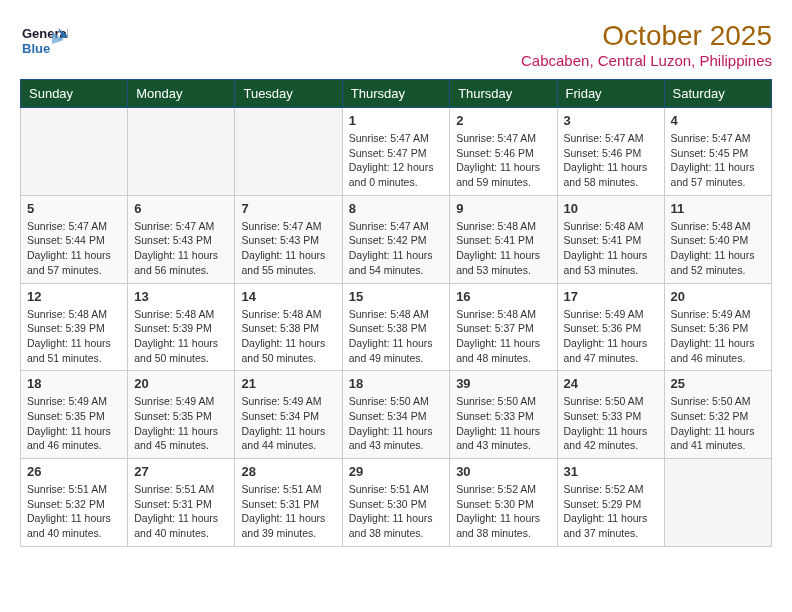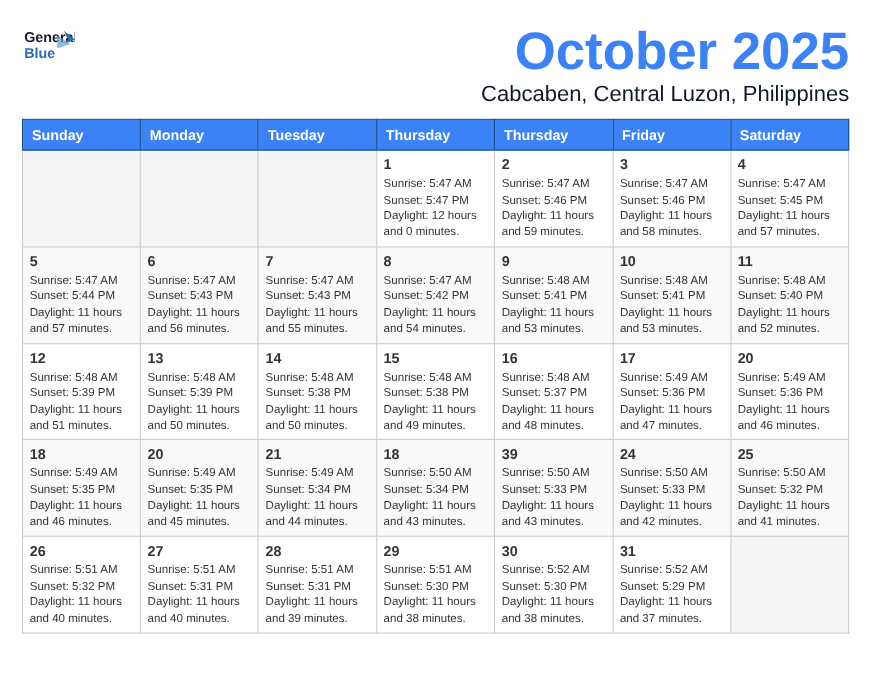--- a/index.html
+++ b/index.html
@@ -13,38 +13,38 @@
     .header {
       display: flex;
       justify-content: space-between;
       align-items: flex-start;
       margin-bottom: 10px;
     }
     .title-section {
       text-align: right;
     }
     .month-title {
-      font-size: 48px;
-      font-weight: bold;
-      color: #3b82f6;
+      font-size: 28px;
+      font-weight: normal;
+      color: #a16207;
     }
     .location-title {
-      font-size: 20px;
-      color: #0f172a;
+      font-size: 15px;
+      color: #be185d;
     }
     .calendar {
       width: 100%;
       border-collapse: collapse;
       border: 1px solid #ccc;
     }
     .calendar th {
-      background-color: #3b82f6;
+      background-color: #14532d;
       color: white;
       font-size: 13px;
-      font-weight: bold;
+      font-weight: normal;
       padding: 6px 8px;
       text-align: left;
       border: 1px solid #1a4f8a;
     }
     .calendar td {
       vertical-align: top;
       padding: 5px 6px;
       border: 1px solid #ccc;
       width: 108px;
       min-height: 80px;

